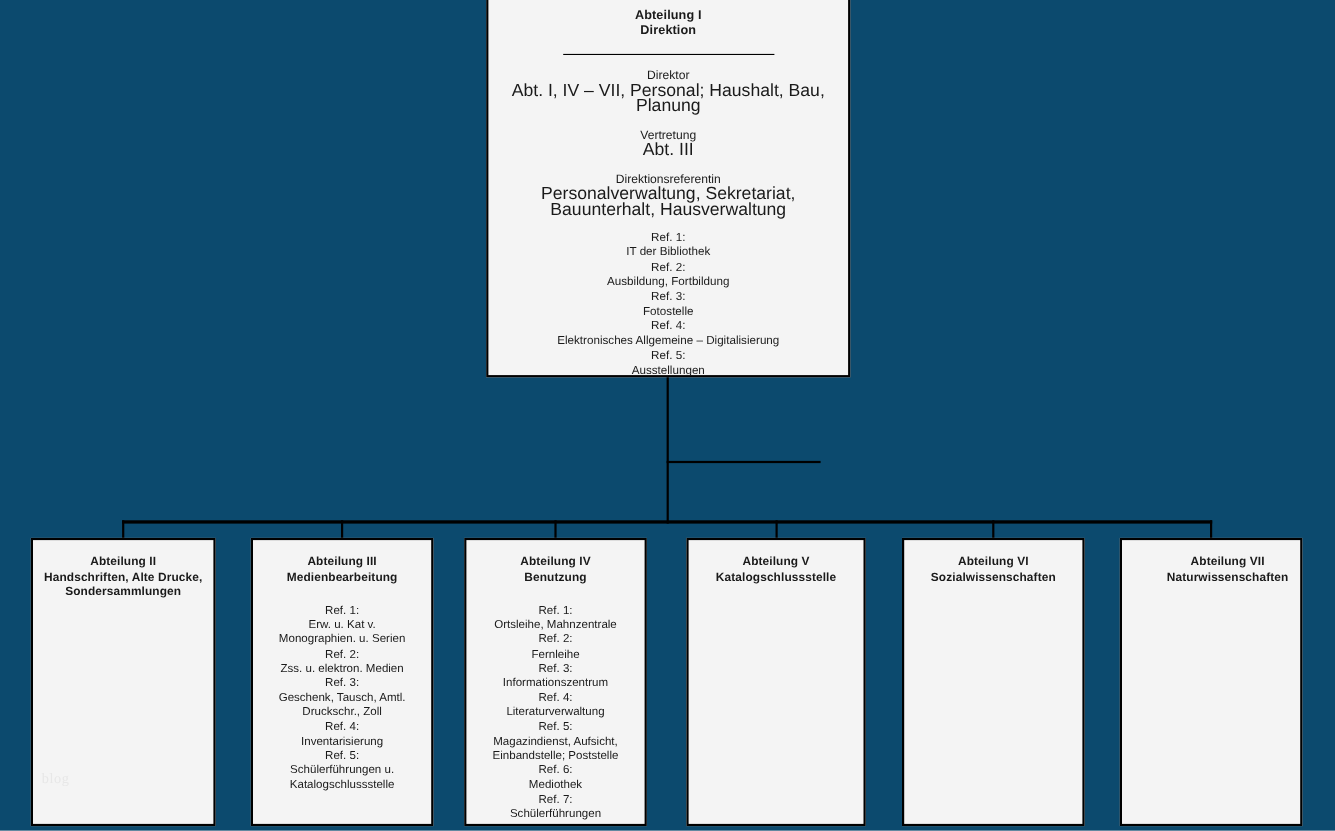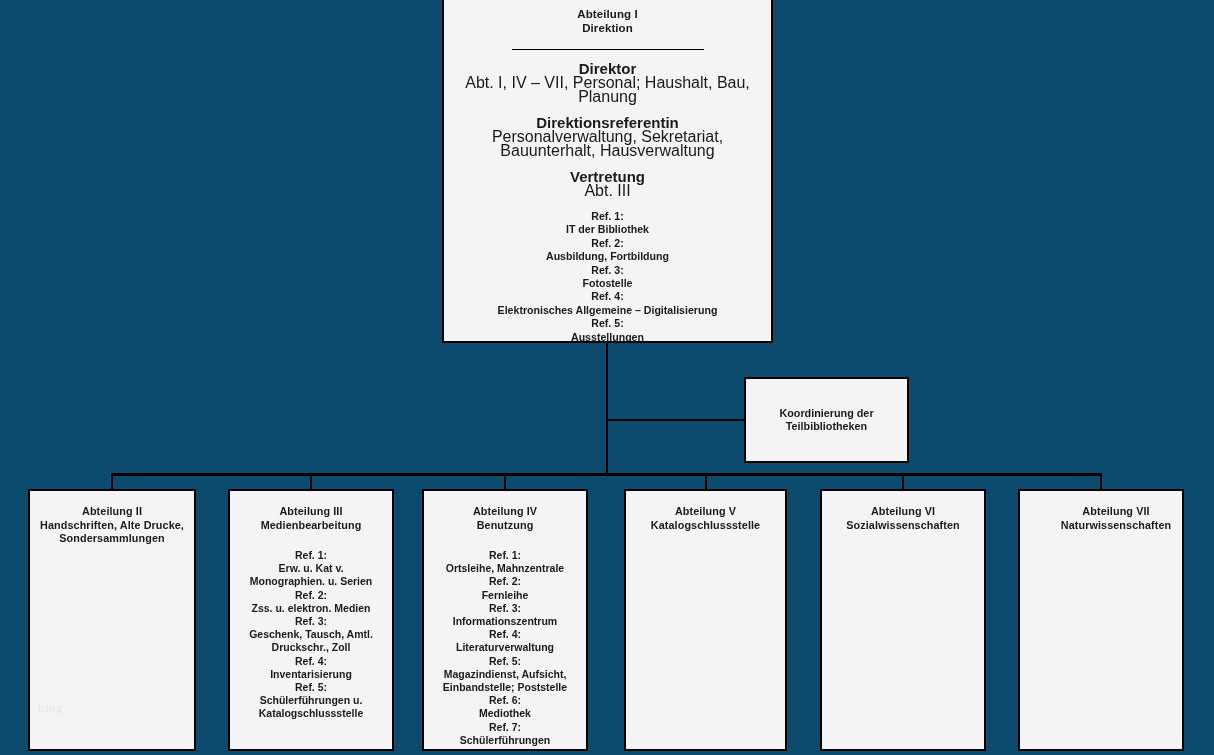--- a/index.html
+++ b/index.html
@@ -69,36 +69,35 @@
     background: #000000;
     margin: 14px auto 0 auto;
   }
   .root-body {
     margin-top: 12px;
   }
   .root-role {
     margin-bottom: 12px;
   }
   .role-name {
-    font-size: 15px;
-    font-weight: bold;
+    font-size: 11px;
+    font-weight: normal;
     line-height: 14px;
     text-align: center;
   }
   .role-desc {
     font-size: 16px;
     line-height: 14px;
   }
   .ref-list {
     margin-top: 6px;
   }
   .ref-line {
     font-size: 10.6px;
     line-height: 13.4px;
-    font-weight: bold;
   }
 
   
   #coord-box {
     left: 744px;
     top: 377px;
     width: 165px;
     height: 86px;
     display: flex;
     align-items: center;
@@ -161,27 +160,27 @@
     </div>
     <div class="root-divider"></div>
     <div class="root-body">
 
       <div class="root-role">
         <div class="role-name">Direktor</div>
         <div class="role-desc">Abt. I, IV – VII, Personal; Haushalt, Bau, Planung</div>
       </div>
 
       <div class="root-role">
+        <div class="role-name">Vertretung</div>
+        <div class="role-desc">Abt. III</div>
+      </div>
+
+      <div class="root-role">
         <div class="role-name">Direktionsreferentin</div>
         <div class="role-desc">Personalverwaltung, Sekretariat, Bauunterhalt, Hausverwaltung</div>
-      </div>
-
-      <div class="root-role">
-        <div class="role-name">Vertretung</div>
-        <div class="role-desc">Abt. III</div>
       </div>
 
       <div class="ref-list">
         <div class="ref-line">Ref. 1:</div>
         <div class="ref-line">IT der Bibliothek</div>
         <div class="ref-line">Ref. 2:</div>
         <div class="ref-line">Ausbildung, Fortbildung</div>
         <div class="ref-line">Ref. 3:</div>
         <div class="ref-line">Fotostelle</div>
         <div class="ref-line">Ref. 4:</div>
@@ -200,26 +199,20 @@
 
   <div class="conn-bus" style="left:111px; top:473px; width:991px;"></div>
 
   <div class="conn-v" style="left:111px; top:473px; height:18px;"></div>
   <div class="conn-v" style="left:310px; top:473px; height:18px;"></div>
   <div class="conn-v" style="left:504px; top:473px; height:18px;"></div>
   <div class="conn-v" style="left:705px; top:473px; height:18px;"></div>
   <div class="conn-v" style="left:902px; top:473px; height:18px;"></div>
   <div class="conn-v" style="left:1100px; top:473px; height:18px;"></div>
 
-  <div class="box" id="coord-box">
-    <div class="coord-title">
-      <div>Koordinierung der</div>
-      <div>Teilbibliotheken</div>
-    </div>
-  </div>
 
   <div class="box dept-box" id="dept-2">
     <div class="dept-title">
       <div>Abteilung II</div>
       <div>Handschriften, Alte Drucke,</div>
       <div>Sondersammlungen</div>
     </div>
   </div>
 
   <div class="box dept-box" id="dept-3">

